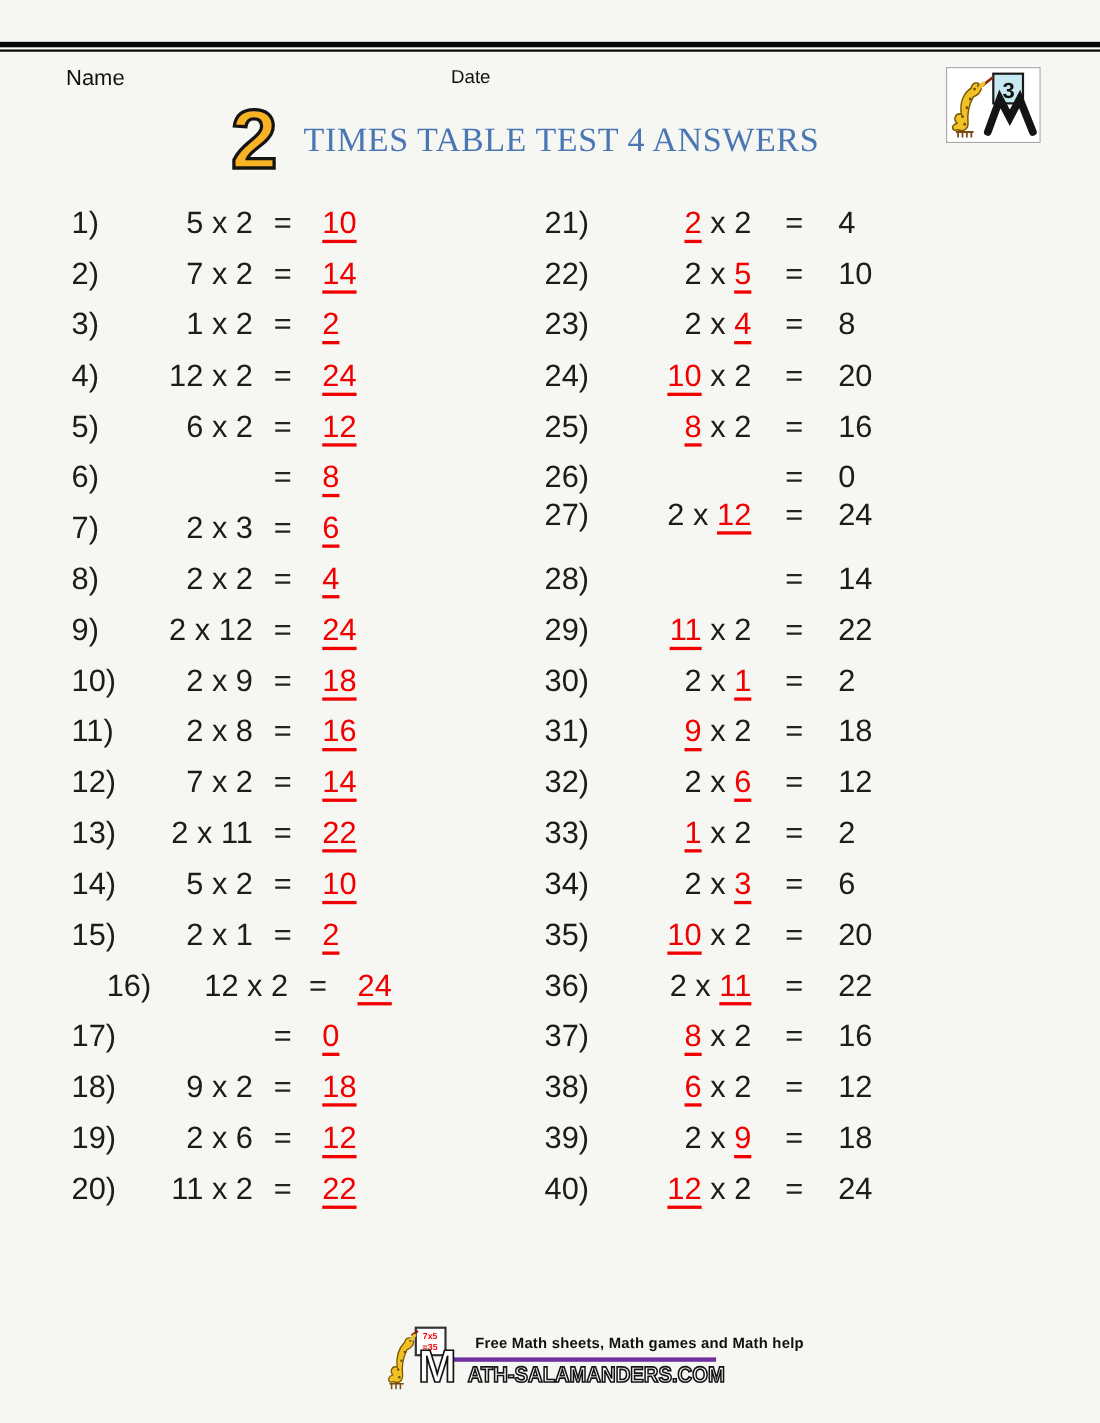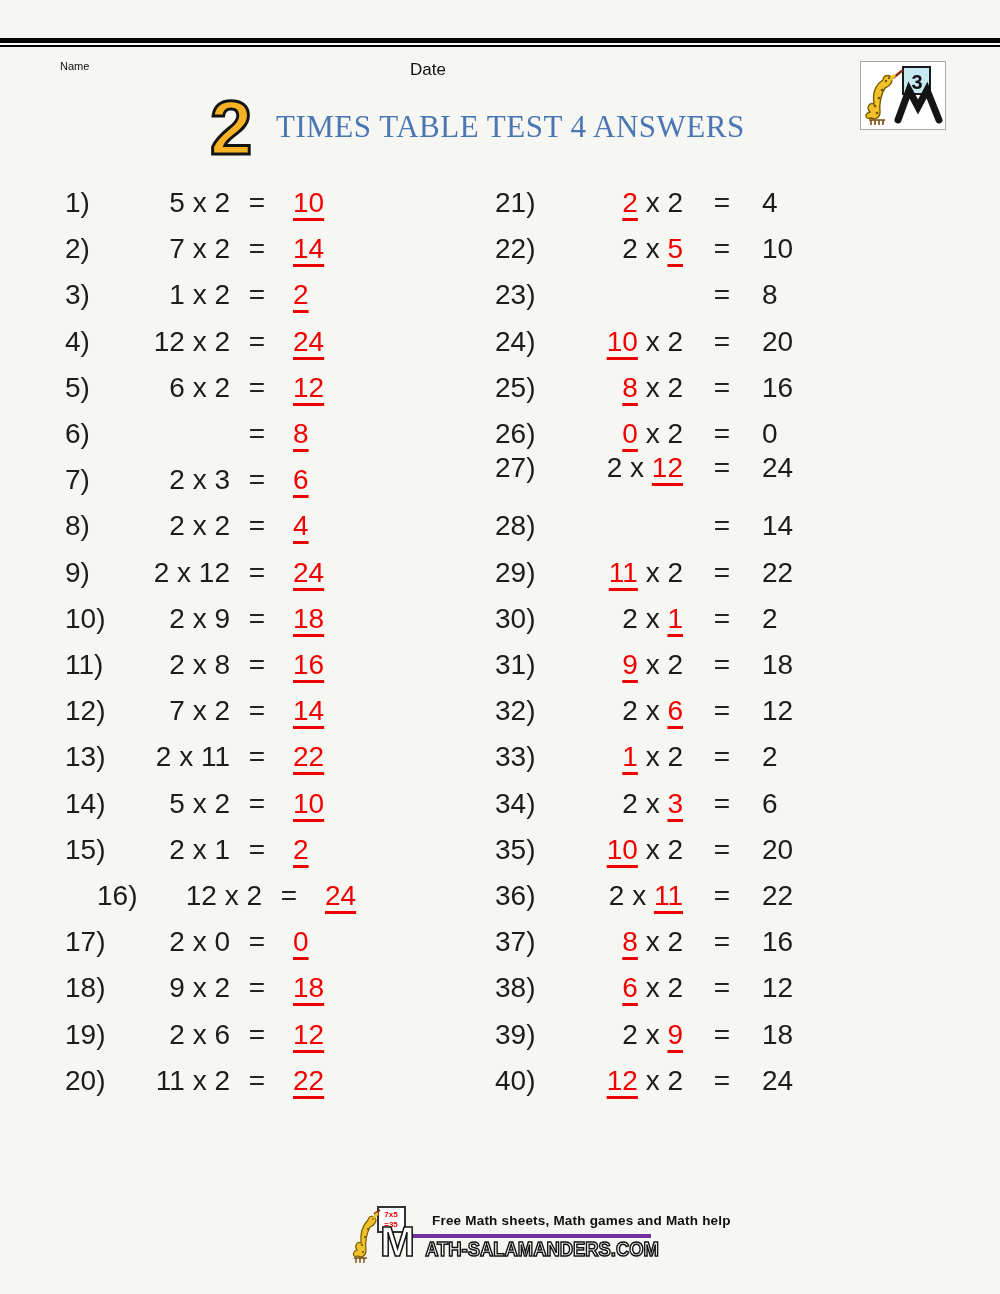--- a/index.html
+++ b/index.html
@@ -8,21 +8,21 @@
   }
   html,body{margin:0;padding:0;}
   body{
     width:1000px;height:1294px;position:relative;overflow:hidden;
     background:#f6f6f3;
     font-family:"Liberation Sans",sans-serif;color:var(--ink);
   }
   
   .top-rule{position:absolute;left:0;top:38px;width:1000px;height:2px;
     border-top:5px solid #060606;border-bottom:2px solid #060606;background:#fbfbf9;}
-  .name-label{position:absolute;left:60px;top:60px;font-size:11px;color:#111;}
+  .name-label{position:absolute;left:60px;top:60px;font-size:20px;color:#111;}
   .date-label{position:absolute;left:410px;top:60px;font-size:17px;color:#111;}
 
   
   .logo-box{position:absolute;left:860px;top:61px;width:84px;height:67px;
     background:#ffffff;border:1px solid #a8a8a8;}
   .logo-box svg{display:block;}
 
   
   .title-number{position:absolute;left:210px;top:90px;font-size:76px;line-height:1;
     font-weight:700;color:var(--yellow);-webkit-text-stroke:3px #141414;letter-spacing:-2px;}
@@ -178,21 +178,20 @@
     <span class="ans red">2</span>
   </div>
     <div class="row col-left" style="top: 873px; margin-left: 32px;">
     <span class="num">16)</span>
     <span class="expr"><span class="fa">12</span><span class="times"> x </span><span class="fb">2</span></span>
     <span class="eq">=</span>
     <span class="ans red">24</span>
   </div>
     <div class="row col-left" style="top: 919.2px;">
     <span class="num">17)</span>
-    <span class="expr"><span class="fa">2</span><span class="times"> x </span><span class="fb">0</span></span>
     <span class="eq">=</span>
     <span class="ans red">0</span>
   </div>
     <div class="row col-left" style="top: 965.4px; padding-left: 13px;">
     <span class="num">18)</span>
     <span class="expr"><span class="fa">9</span><span class="times"> x </span><span class="fb">2</span></span>
     <span class="eq">=</span>
     <span class="ans red">18</span>
   </div>
     <div class="row col-left" style="top: 1011.6px;">
@@ -214,38 +213,38 @@
     <span class="ans">4</span>
   </div>
     <div class="row col-right" style="top: 226.2px;">
     <span class="num">22)</span>
     <span class="expr"><span class="fa">2</span><span class="times"> x </span><span class="fb red">5</span></span>
     <span class="eq">=</span>
     <span class="ans">10</span>
   </div>
     <div class="row col-right" style="top: 272.4px;">
     <span class="num">23)</span>
+    <span class="expr"><span class="fa">2</span><span class="times"> x </span><span class="fb red">4</span></span>
     <span class="eq">=</span>
     <span class="ans">8</span>
   </div>
     <div class="row col-right" style="top: 318.6px;">
     <span class="num">24)</span>
     <span class="expr"><span class="fa red">10</span><span class="times"> x </span><span class="fb">2</span></span>
     <span class="eq">=</span>
     <span class="ans">20</span>
   </div>
     <div class="row col-right" style="top: 364.8px;">
     <span class="num">25)</span>
     <span class="expr"><span class="fa red">8</span><span class="times"> x </span><span class="fb">2</span></span>
     <span class="eq">=</span>
     <span class="ans">16</span>
   </div>
     <div class="row col-right" style="top: 411px;">
     <span class="num">26)</span>
-    <span class="expr"><span class="fa red">0</span><span class="times"> x </span><span class="fb">2</span></span>
     <span class="eq">=</span>
     <span class="ans">0</span>
   </div>
     <div class="row col-right" style="top: 445px;">
     <span class="num">27)</span>
     <span class="expr"><span class="fa">2</span><span class="times"> x </span><span class="fb red">12</span></span>
     <span class="eq">=</span>
     <span class="ans">24</span>
   </div>
     <div class="row col-right" style="top: 503.4px;">

